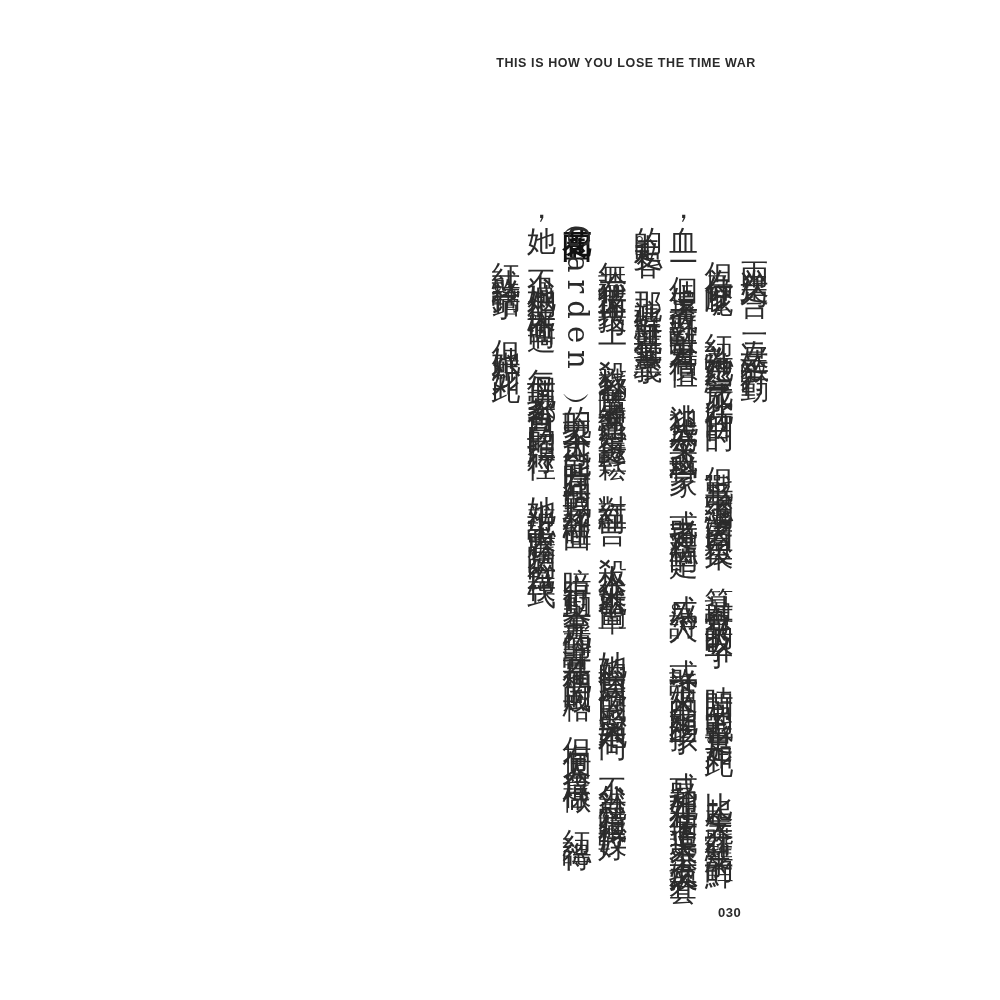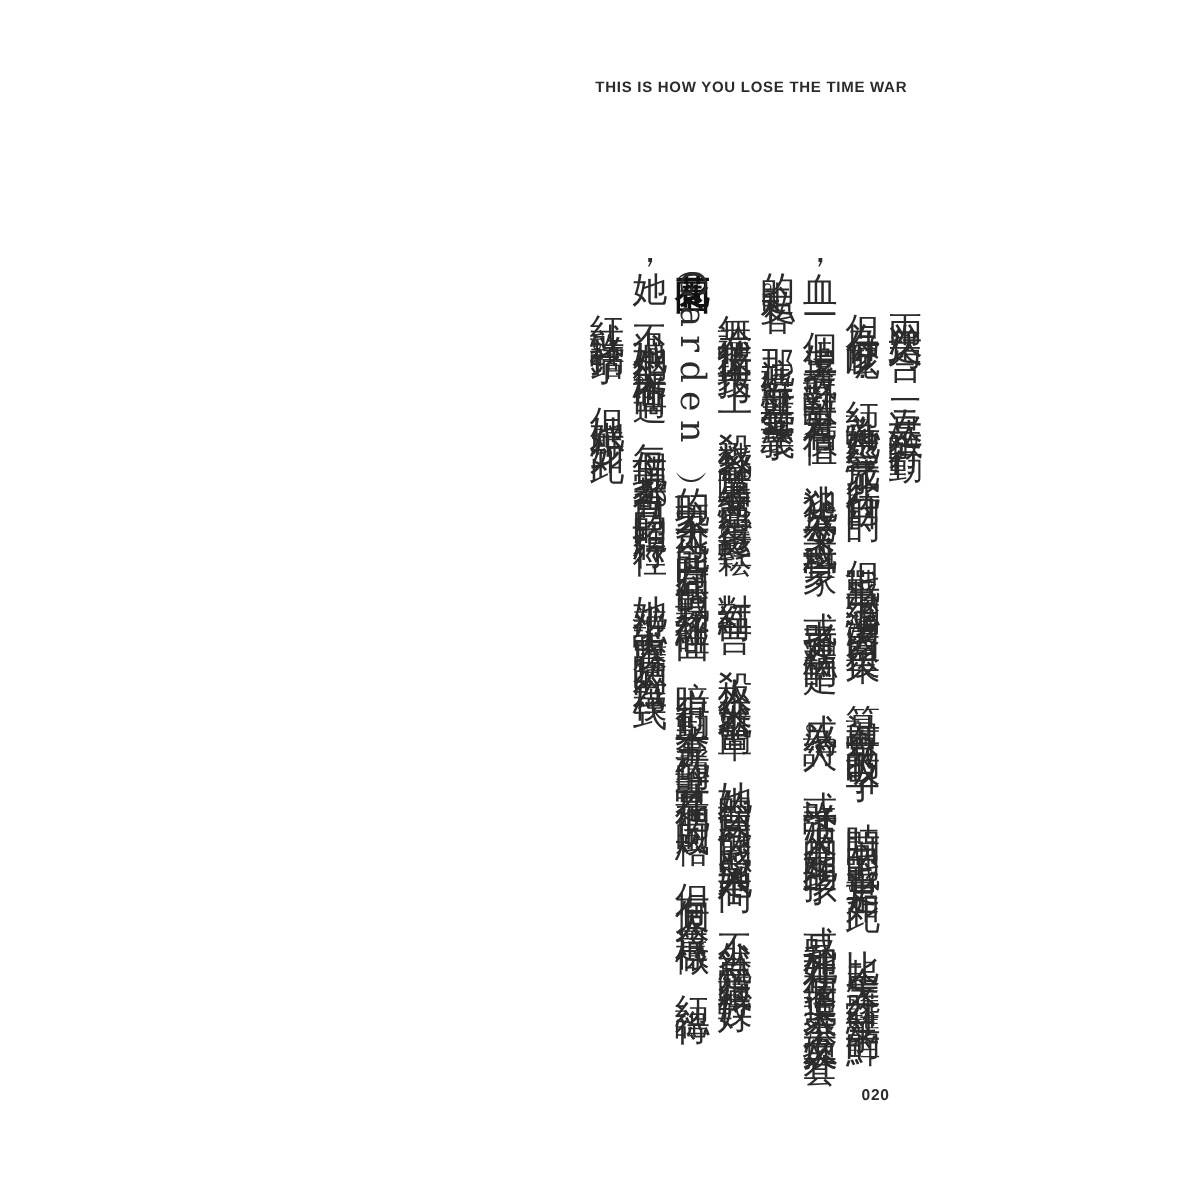--- a/index.html
+++ b/index.html
@@ -1,19 +1,19 @@
 <!DOCTYPE html>
 <html><head>
 <meta charset="utf-8">
 <style>
   html, body { margin: 0; padding: 0; background: #ffffff; }
   body { width: 1000px; height: 1000px; position: relative; overflow: hidden; }
   .page { position: absolute; left: 0; top: 0; width: 1000px; height: 1000px; background: #ffffff; }
   .running-head {
-    position: absolute; top: 66px; right: 244px;
+    position: absolute; top: 56px; right: 244px;
     font-family: "Liberation Sans", sans-serif; font-size: 12.5px; font-weight: bold;
     letter-spacing: 0.6px; color: #2a2a2a; white-space: nowrap;
   }
   .folio {
     position: absolute; top: 905px; left: 718px;
     font-family: "Liberation Sans", sans-serif; font-size: 13px; font-weight: bold;
     color: #2a2a2a; letter-spacing: 0.5px;
   }
   .body-text {
     position: absolute; top: 204px; right: 228px; height: 660px;
@@ -33,14 +33,14 @@
   <div class="running-head">THIS IS HOW YOU LOSE THE TIME WAR</div>
 
   <div class="body-text">
     <p class="indent">兩次是巧合。三次是敵方行動。</p>
     <p class="indent">但為什麼呢？紅認為她已經完成了此行的目的。但戰爭中總瀰漫著因與後果、算計與奇異的吸引子，時間中的戰爭更是如此。比起今天弄髒紅雙手的鮮血，一個生還者或許對敵方更有價值。逃犯成為女王或科學家，或者更糟糕的是：成為詩人。或許活下來的是她的孩子，或是和她在某個遙遠太空港交換外套的走私客。那這些鮮血就毫無意義了。</p>
     <p class="indent">無論在技術與技巧上，殺戮都會隨著練習而變得更輕鬆。對紅而言，殺人從來就不簡單。她的探員同僚的感受與她不同，不然就是隱藏得較好。</p>
     <p class="noindent"><span class="term">花園</span><span>（Garden）的玩家不太可能同時在同個戰場和紅碰面。暗中行動與十拿九穩的計畫才是他們的風格。但有個人會這樣做。紅認得她，不過她們從未碰面過。每個玩家都有自己的招牌行徑。她辨認出大膽冒險的行為模式。</span></p>
     <p class="indent">紅或許搞錯了。但她鮮少如此。</p>
   </div>
 
-  <div class="folio">020</div>
+  <div class="folio">030</div>
 </div>
 
 </body></html>

